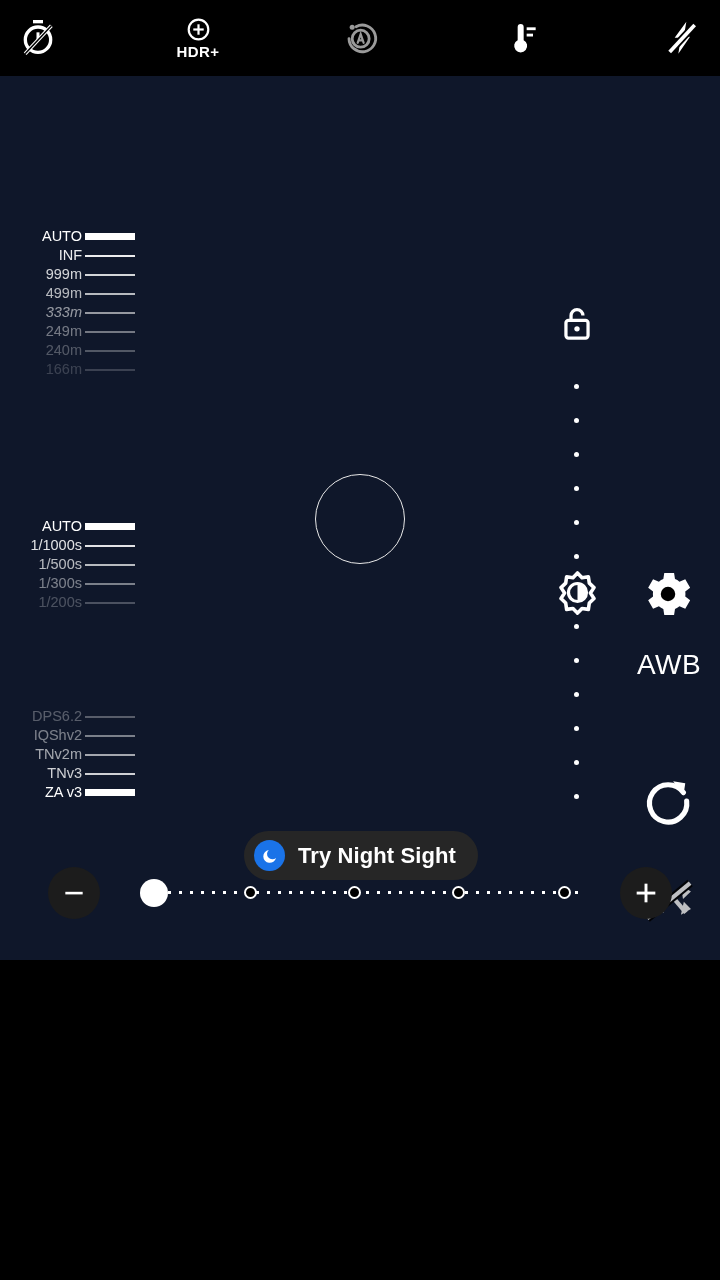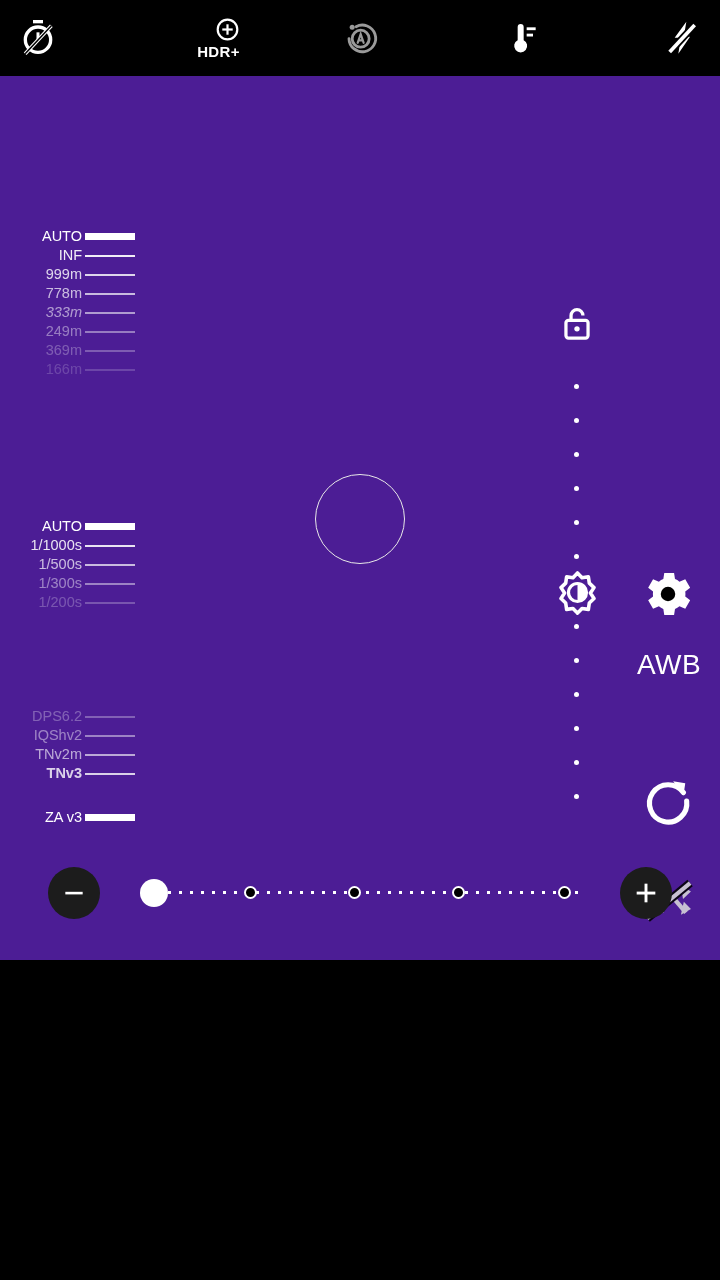--- a/index.html
+++ b/index.html
@@ -13,21 +13,21 @@
 
   
   .topbar { position:absolute; top:0; left:0; width:720px; height:76px; }
   .topbar .titem {
     position:absolute; top:12px; width:60px; height:52px;
     display:flex; flex-direction:column; align-items:center; justify-content:center;
   }
   .hdr-label { font-size:15px; font-weight:bold; color:#fff; letter-spacing:.4px; margin-top:1px; }
 
   
-  .viewfinder { position:absolute; top:76px; left:0; width:720px; height:884px; background:#4c1d95; }
+  .viewfinder { position:absolute; top:76px; left:0; width:720px; height:884px; background:#0f172a; }
 
   .focus-ring {
     position:absolute; left:315px; top:398px;
     width:90px; height:90px; border-radius:50%;
     border:1.6px solid #e8e8e8;
   }
 
   
   .scale { position:absolute; left:0; width:140px; }
   .srow { position:relative; height:19px; display:flex; align-items:center; }
@@ -109,21 +109,21 @@
     <div class="titem" style="left:8px;">
       <svg width="40" height="40" viewBox="0 0 24 24">
         <rect x="9" y="1.2" width="6" height="2" fill="#fff"></rect>
         <circle cx="12" cy="13" r="7.6" fill="none" stroke="#fff" stroke-width="2"></circle>
         <line x1="12" y1="13" x2="12" y2="8.6" stroke="#fff" stroke-width="1.8"></line>
         <line x1="4.3" y1="21.4" x2="20" y2="4.6" stroke="#fff" stroke-width="2.2"></line>
         <line x1="4.3" y1="21.4" x2="20" y2="4.6" stroke="#000" stroke-width="0.9"></line>
       </svg>
     </div>
 
-    <div class="titem" style="left:180px;align-items:flex-end;">
+    <div class="titem" style="left:168px;">
       <svg width="25" height="25" viewBox="0 0 24 24">
         <circle cx="12" cy="12" r="9.4" fill="none" stroke="#fff" stroke-width="2.1"></circle>
         <line x1="12" y1="7" x2="12" y2="17" stroke="#fff" stroke-width="2.1"></line>
         <line x1="7" y1="12" x2="17" y2="12" stroke="#fff" stroke-width="2.1"></line>
       </svg>
       <span class="hdr-label">HDR+</span>
     </div>
 
     <div class="titem" style="left:330px;">
       <svg width="40" height="40" viewBox="0 0 24 24">
@@ -162,33 +162,33 @@
         </div>
         <div class="srow" style="opacity: 0.92;">
           <span class="slab">INF</span>
           <span class="stick"></span>
         </div>
         <div class="srow" style="opacity: 0.82;">
           <span class="slab">999m</span>
           <span class="stick"></span>
         </div>
         <div class="srow" style="opacity: 0.7;">
-          <span class="slab">778m</span>
+          <span class="slab">499m</span>
           <span class="stick"></span>
         </div>
         <div class="srow" style="opacity: 0.56; font-style: italic;">
           <span class="slab">333m</span>
           <span class="stick"></span>
         </div>
         <div class="srow" style="opacity: 0.42;">
           <span class="slab">249m</span>
           <span class="stick"></span>
         </div>
         <div class="srow" style="opacity: 0.28;">
-          <span class="slab">369m</span>
+          <span class="slab">240m</span>
           <span class="stick"></span>
         </div>
         <div class="srow" style="opacity: 0.18;">
           <span class="slab">166m</span>
           <span class="stick"></span>
         </div>
       </div>
 
     <div class="scale" id="shutter-scale" style="top:441px;">
         <div class="srow sel" style="opacity: 1;">
@@ -219,25 +219,25 @@
           <span class="stick"></span>
         </div>
         <div class="srow" style="opacity: 0.45;">
           <span class="slab">IQShv2</span>
           <span class="stick"></span>
         </div>
         <div class="srow" style="opacity: 0.62;">
           <span class="slab">TNv2m</span>
           <span class="stick"></span>
         </div>
-        <div class="srow" style="opacity: 0.8; font-weight: bold;">
+        <div class="srow" style="opacity: 0.8;">
           <span class="slab">TNv3</span>
           <span class="stick"></span>
         </div>
-        <div class="srow sel" style="opacity: 1; margin-top: 25px;">
+        <div class="srow sel" style="opacity: 1;">
           <span class="slab">ZA v3</span>
           <span class="stick"></span>
         </div>
       </div>
 
     <div class="lock-icon">
       <svg width="34" height="40" viewBox="0 0 24 28">
         <rect x="4.2" y="11.4" width="15.6" height="12.6" rx="1.8" fill="none" stroke="#fff" stroke-width="2.3"></rect>
         <path d="M7.8 11.4 V8 a4.2 4.2 0 0 1 8.4 0" fill="none" stroke="#fff" stroke-width="2.3"></path>
         <circle cx="12" cy="17.4" r="1.9" fill="#fff"></circle>
@@ -291,20 +291,28 @@
         <rect x="2" y="10.8" width="9" height="2.1" fill="#ddd"></rect>
         <rect x="2" y="15.4" width="9" height="2.1" fill="#ddd"></rect>
         <path d="M11.6 5.8 L21.6 17.6" stroke="#ddd" stroke-width="2.1"></path>
         <path d="M19.2 4.6 L24 7.4 L20.2 11 Z" fill="#ddd"></path>
         <path d="M19.2 18.6 L24 15.9 L20.6 12.4 Z" fill="#ddd"></path>
         <line x1="3" y1="20.4" x2="23.6" y2="3.4" stroke="#000" stroke-width="4"></line>
         <line x1="3" y1="20.4" x2="23.6" y2="3.4" stroke="#ddd" stroke-width="2"></line>
       </svg>
     </div>
 
+    <div class="ns-pill">
+      <div class="ns-badge">
+        <svg width="18" height="18" viewBox="0 0 24 24">
+          <path d="M20 14.6 A8.6 8.6 0 1 1 10.4 4 a7 7 0 0 0 9.6 10.6 Z" fill="#fff"></path>
+        </svg>
+      </div>
+      <span class="ns-text">Try Night Sight</span>
+    </div>
   </div>
 
   <div class="zoomrow">
     <div class="circ-btn minus-btn">
       <svg width="26" height="26" viewBox="0 0 24 24">
         <rect x="4" y="10.9" width="16" height="2.4" fill="#fff"></rect>
       </svg>
     </div>
 
     <div class="ztrack">

